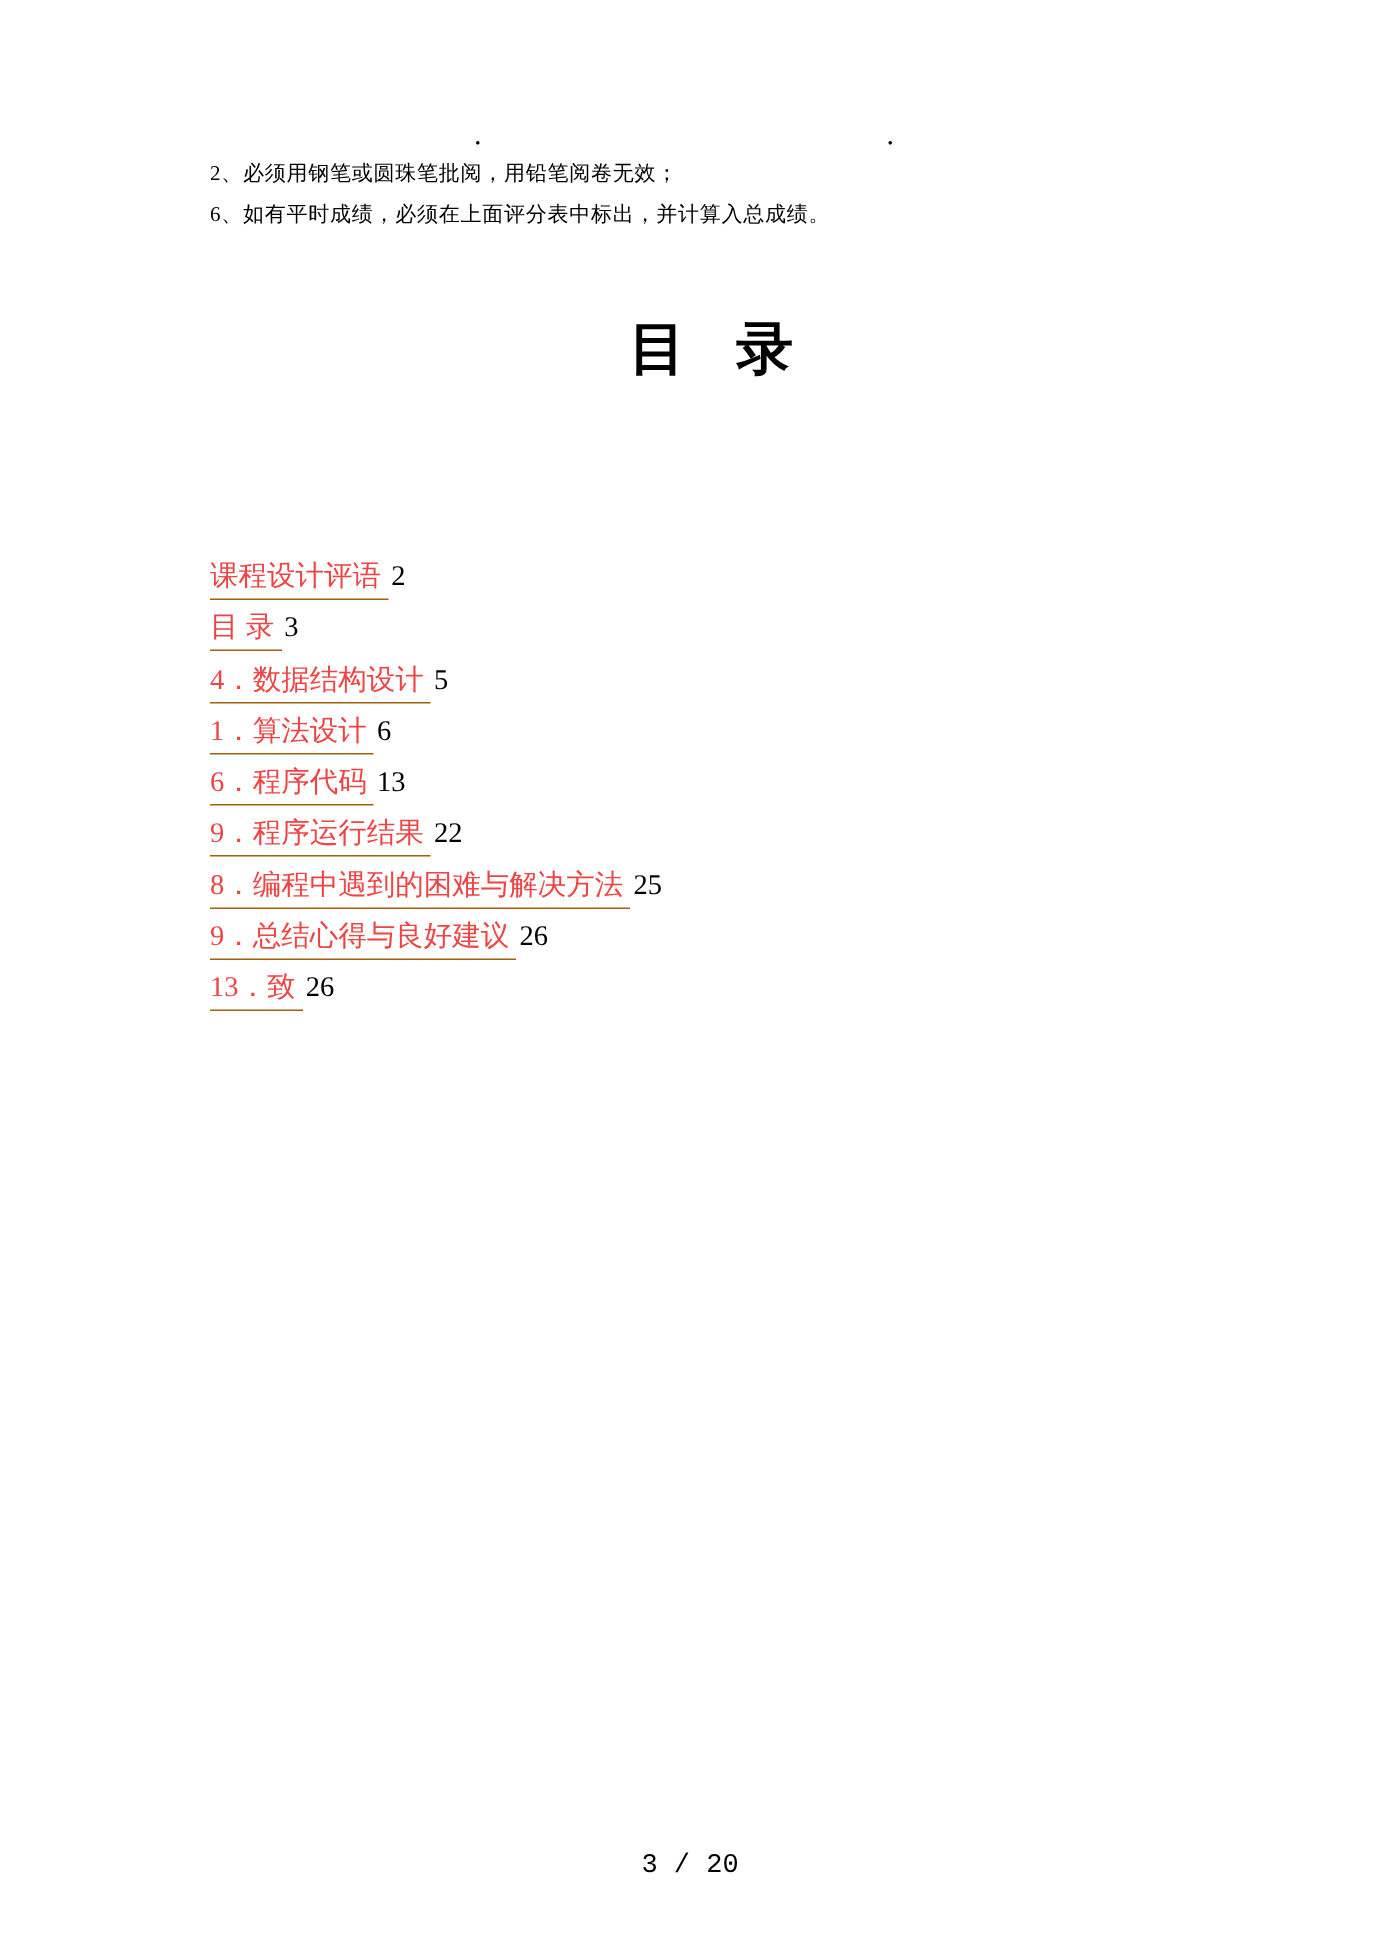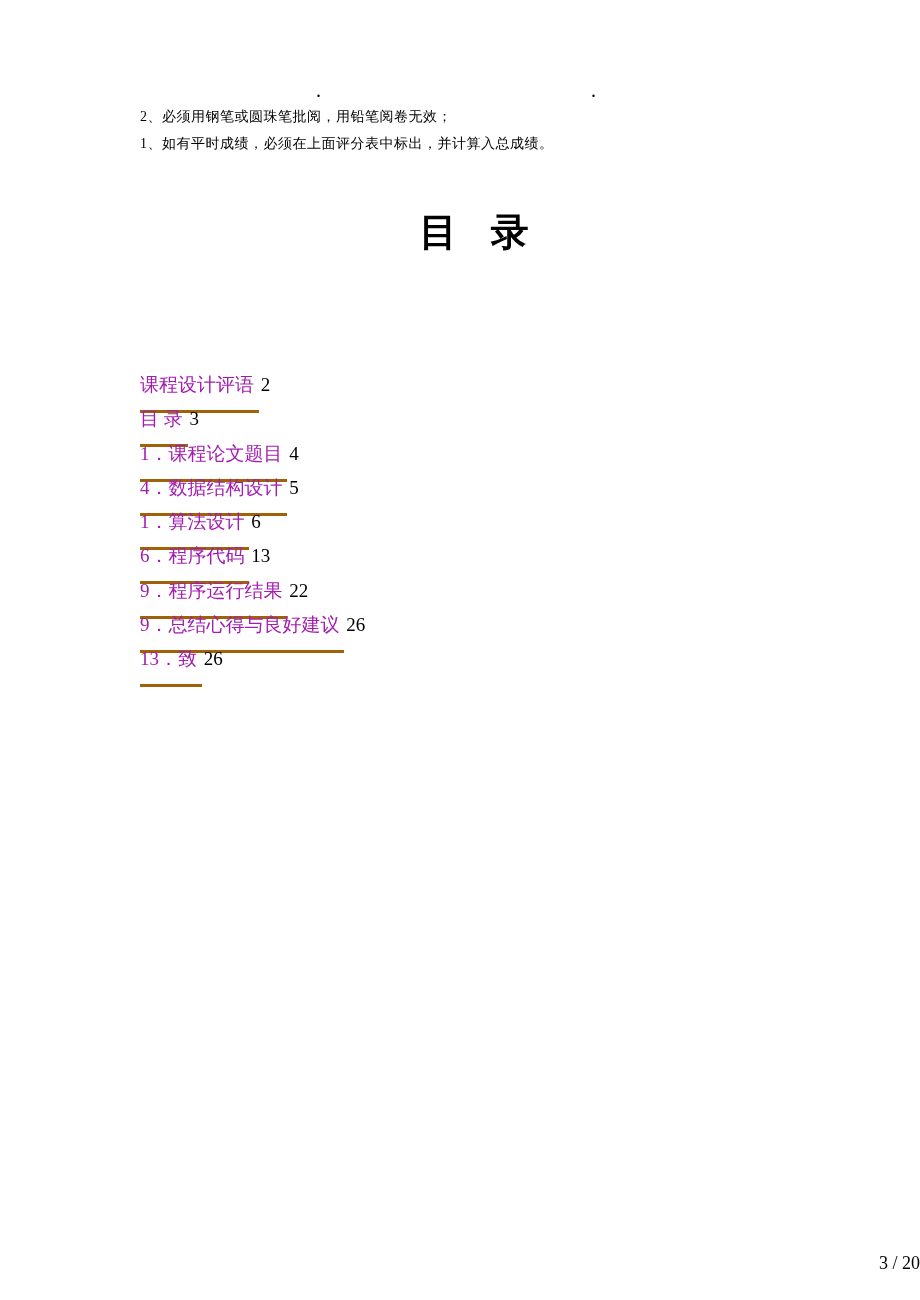--- a/index.html
+++ b/index.html
@@ -36,75 +36,75 @@
     }
     .toc {
       padding-left: 0;
     }
     .toc-item {
       font-size: 19px;
       line-height: 1.75;
       margin-bottom: 1px;
     }
     .toc-link {
-      color: #a21caf;
+      color: #ef4444;
       text-decoration: none;
-      border-bottom: 3px solid #a16207;
-      padding-bottom: 15px;
+      border-bottom: 1px solid #a16207;
+      padding-bottom: 4px;
     }
     .toc-page {
       color: #000;
       margin-left: 2px;
     }
     .footer {
       position: absolute;
-      bottom: 26px;
+      bottom: 46px;
       left: 0;
       width: 100%;
-      text-align: right;
+      text-align: center;
       font-size: 18px;
-      font-family: Liberation Serif, serif;
+      font-family: Liberation Mono, monospace;
     }
   </style>
 </head>
 <body>
 
 <div class="content">
   <div class="dot-marker">
     <span>.</span>
     <span>.</span>
   </div>
   <div class="instruction-line">2、必须用钢笔或圆珠笔批阅，用铅笔阅卷无效；</div>
-  <div class="instruction-line">1、如有平时成绩，必须在上面评分表中标出，并计算入总成绩。</div>
+  <div class="instruction-line">6、如有平时成绩，必须在上面评分表中标出，并计算入总成绩。</div>
 
   <div class="title">目 录</div>
 
   <div class="toc">
     <div class="toc-item">
       <a href="#" class="toc-link">课程设计评语 </a><span class="toc-page">2</span>
     </div>
     <div class="toc-item">
       <a href="#" class="toc-link">目  录 </a><span class="toc-page">3</span>
-    </div>
-    <div class="toc-item">
-      <a href="#" class="toc-link">1．课程论文题目 </a><span class="toc-page">4</span>
     </div>
     <div class="toc-item">
       <a href="#" class="toc-link">4．数据结构设计 </a><span class="toc-page">5</span>
     </div>
     <div class="toc-item">
       <a href="#" class="toc-link">1．算法设计 </a><span class="toc-page">6</span>
     </div>
     <div class="toc-item">
       <a href="#" class="toc-link">6．程序代码 </a><span class="toc-page">13</span>
     </div>
     <div class="toc-item">
       <a href="#" class="toc-link">9．程序运行结果 </a><span class="toc-page">22</span>
     </div>
     <div class="toc-item">
+      <a href="#" class="toc-link">8．编程中遇到的困难与解决方法 </a><span class="toc-page">25</span>
+    </div>
+    <div class="toc-item">
       <a href="#" class="toc-link">9．总结心得与良好建议 </a><span class="toc-page">26</span>
     </div>
     <div class="toc-item">
       <a href="#" class="toc-link">13．致 </a><span class="toc-page">26</span>
     </div>
   </div>
 </div>
 
 <div class="footer">3  /  20</div>
 

